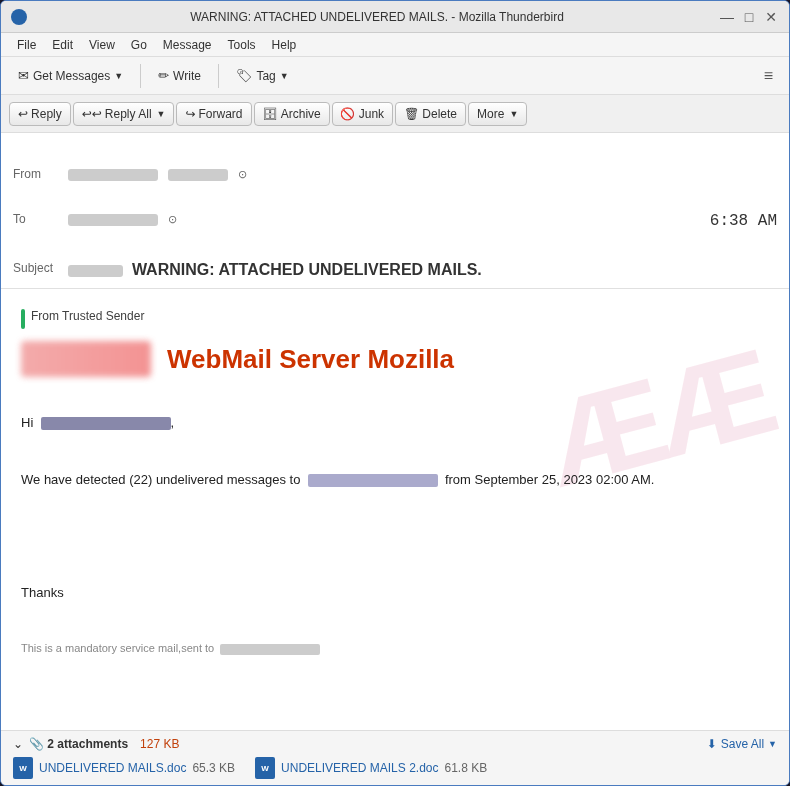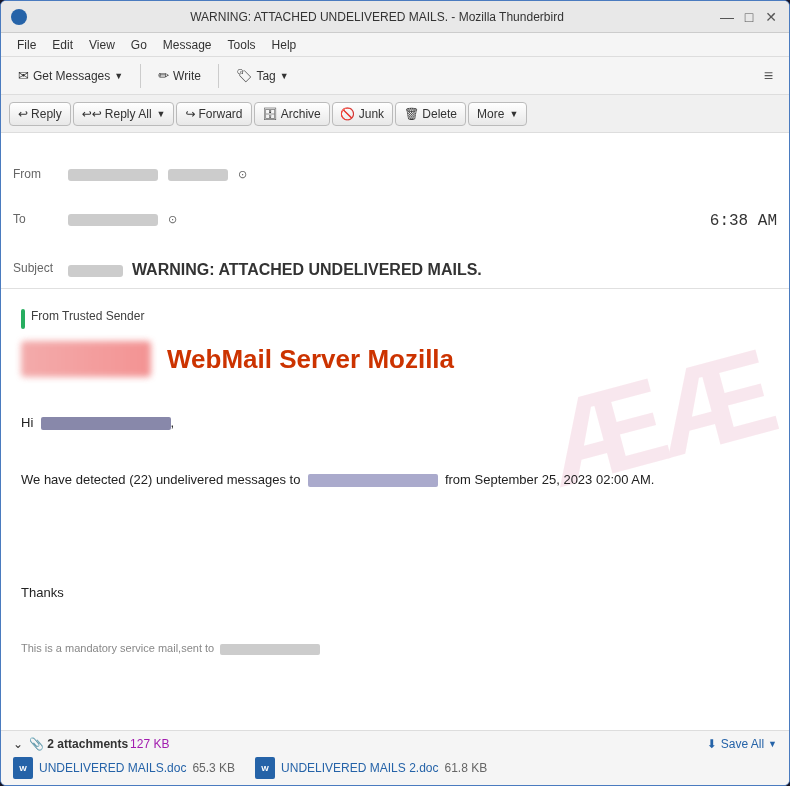--- a/index.html
+++ b/index.html
@@ -279,22 +279,22 @@
       flex-shrink: 0;
     }
     .attachments-header {
       display: flex;
       align-items: center;
       font-size: 12px;
       color: #333;
       margin-bottom: 6px;
     }
     .attachments-header .attach-toggle { cursor: pointer; margin-right: 6px; }
-    .attach-count { font-weight: bold; margin-right: 2px; }
-    .attach-size { color: #a21caf; }
+    .attach-count { font-weight: bold; margin-right: 12px; }
+    .attach-size { color: #c2410c; }
     .save-all-btn {
       margin-left: auto;
       display: flex; align-items: center; gap: 4px;
       font-size: 12px;
       color: #2563a8;
       cursor: pointer;
       background: none; border: none;
     }
     .attachment-list {
       display: flex;

